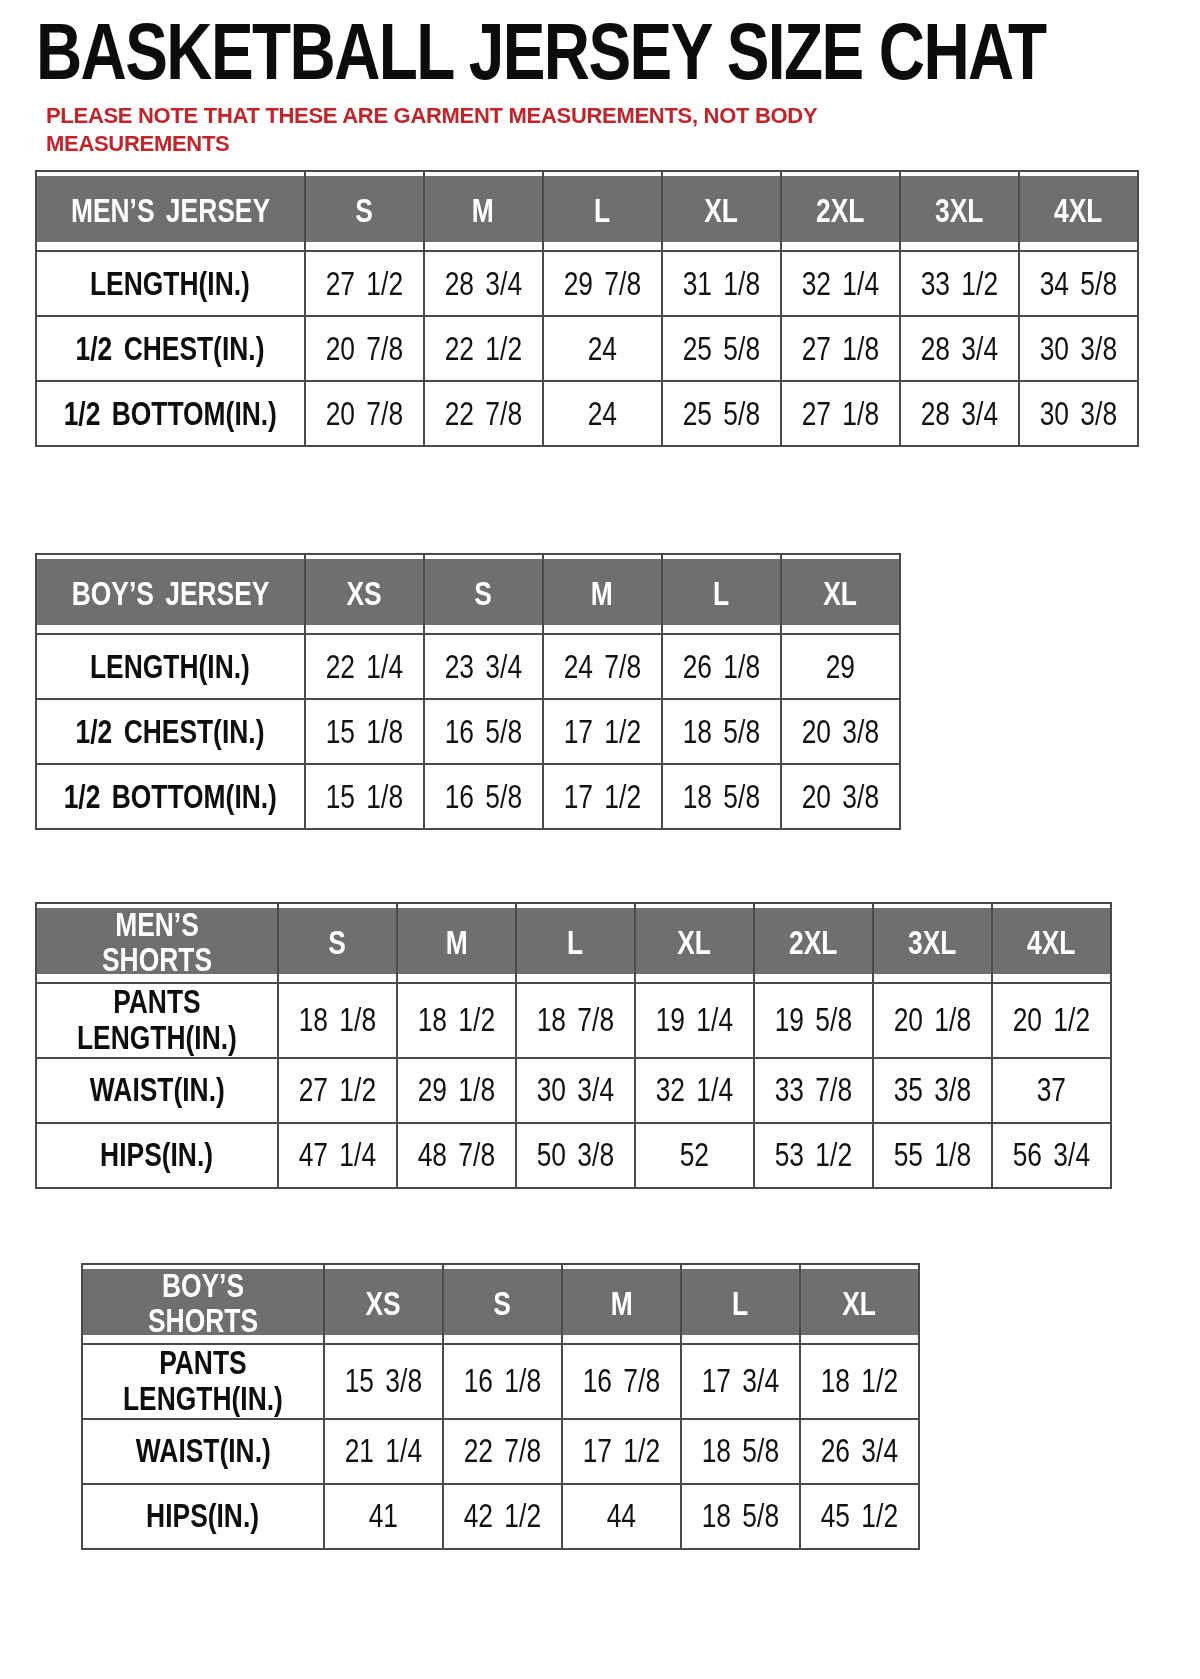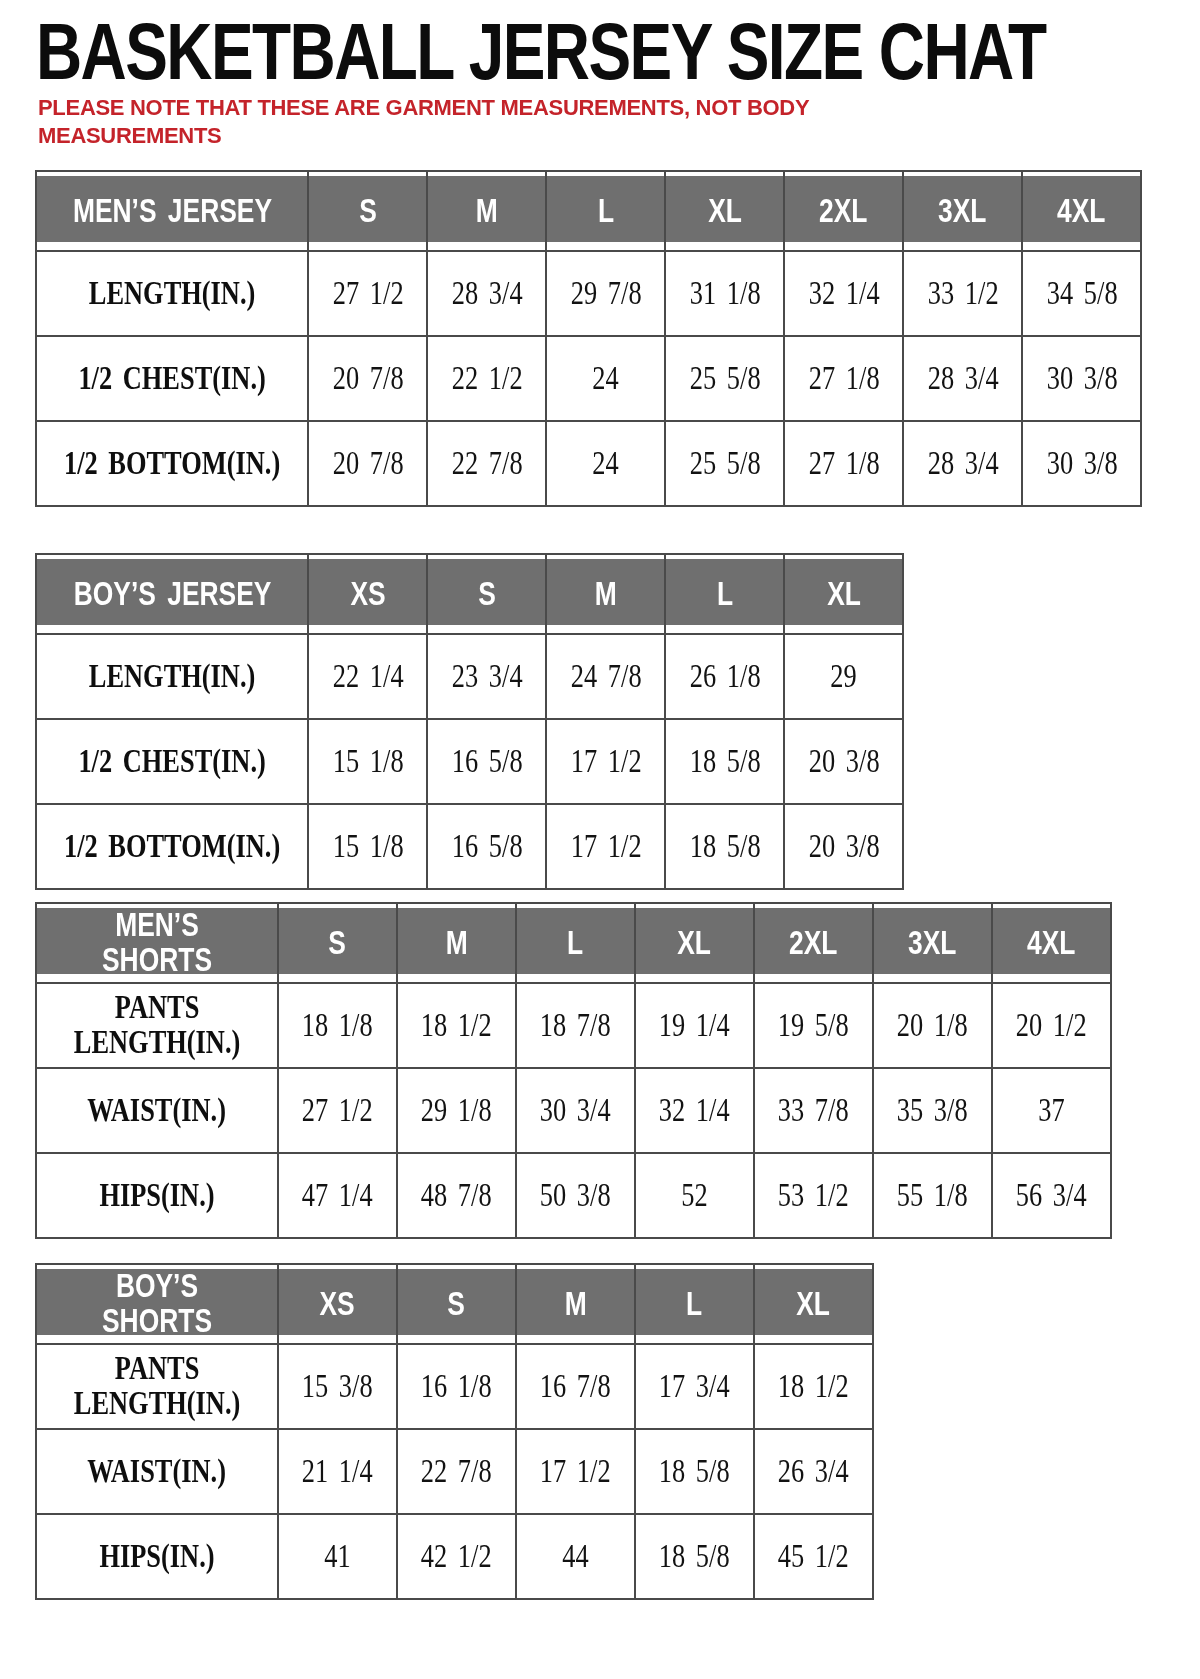--- a/index.html
+++ b/index.html
@@ -21,21 +21,21 @@
     font-weight: bold;
     color: #0c0c0c;
     letter-spacing: -2px;
     white-space: nowrap;
     transform: scaleX(0.80);
     transform-origin: left top;
     line-height: 1.0;
   }
   .note {
     position: absolute;
-    margin: 0;
+    margin: 8px;
     color: #c4232a;
     font-weight: bold;
     white-space: pre-line;
     letter-spacing: -0.3px;
   }
   .note-top { left: 38px; top: 94px; font-size: 22px; line-height: 1.25; }
   .note-bottom { left: 38px; top: 1628px; font-size: 20px; white-space: nowrap; }
 
   table.tbl {
     position: absolute;
@@ -53,35 +53,35 @@
   }
   .tbl th {
     background: linear-gradient(#ffffff 0 4px, #6f6f6f 4px calc(100% - 8px), #ffffff calc(100% - 8px) 100%);
     color: #ffffff;
     font-size: 33px;
     font-weight: bold;
   }
   .tbl td { color: #121212; font-size: 33px; font-weight: normal; background: #ffffff; }
   .tbl td.lbl { font-weight: bold; color: #0e0e0e; }
   .tbl thead tr { height: 80px; }
-  .tbl tbody tr { height: 85px; font-family: Liberation Serif, serif; }
+  .tbl tbody tr { height: 65px; }
   .tbl th:first-child, .tbl td:first-child { width: 240px; }
   .tbl th:not(:first-child), .tbl td:not(:first-child) { width: 117px; }
   .cv {
     display: inline-block;
     white-space: pre-line;
     transform: scaleX(0.80);
     transform-origin: center center;
     word-spacing: 5px;
     line-height: 1.08;
   }
   .t-mens-jersey  { top: 170px; }
   .t-boys-jersey  { top: 553px; }
   .t-mens-shorts  { top: 902px; }
-  .t-boys-shorts  { top: 1263px; }
+  .t-boys-shorts  { top: 1263px; margin-left: 46px; }
 </style>
 </head>
 <body>
 
 <div class="page">
   <h1 class="title">BASKETBALL JERSEY SIZE CHAT</h1>
   <p class="note note-top">PLEASE NOTE THAT THESE ARE GARMENT MEASUREMENTS, NOT BODY
 MEASUREMENTS</p>
 
   <table class="tbl t-mens-jersey">

